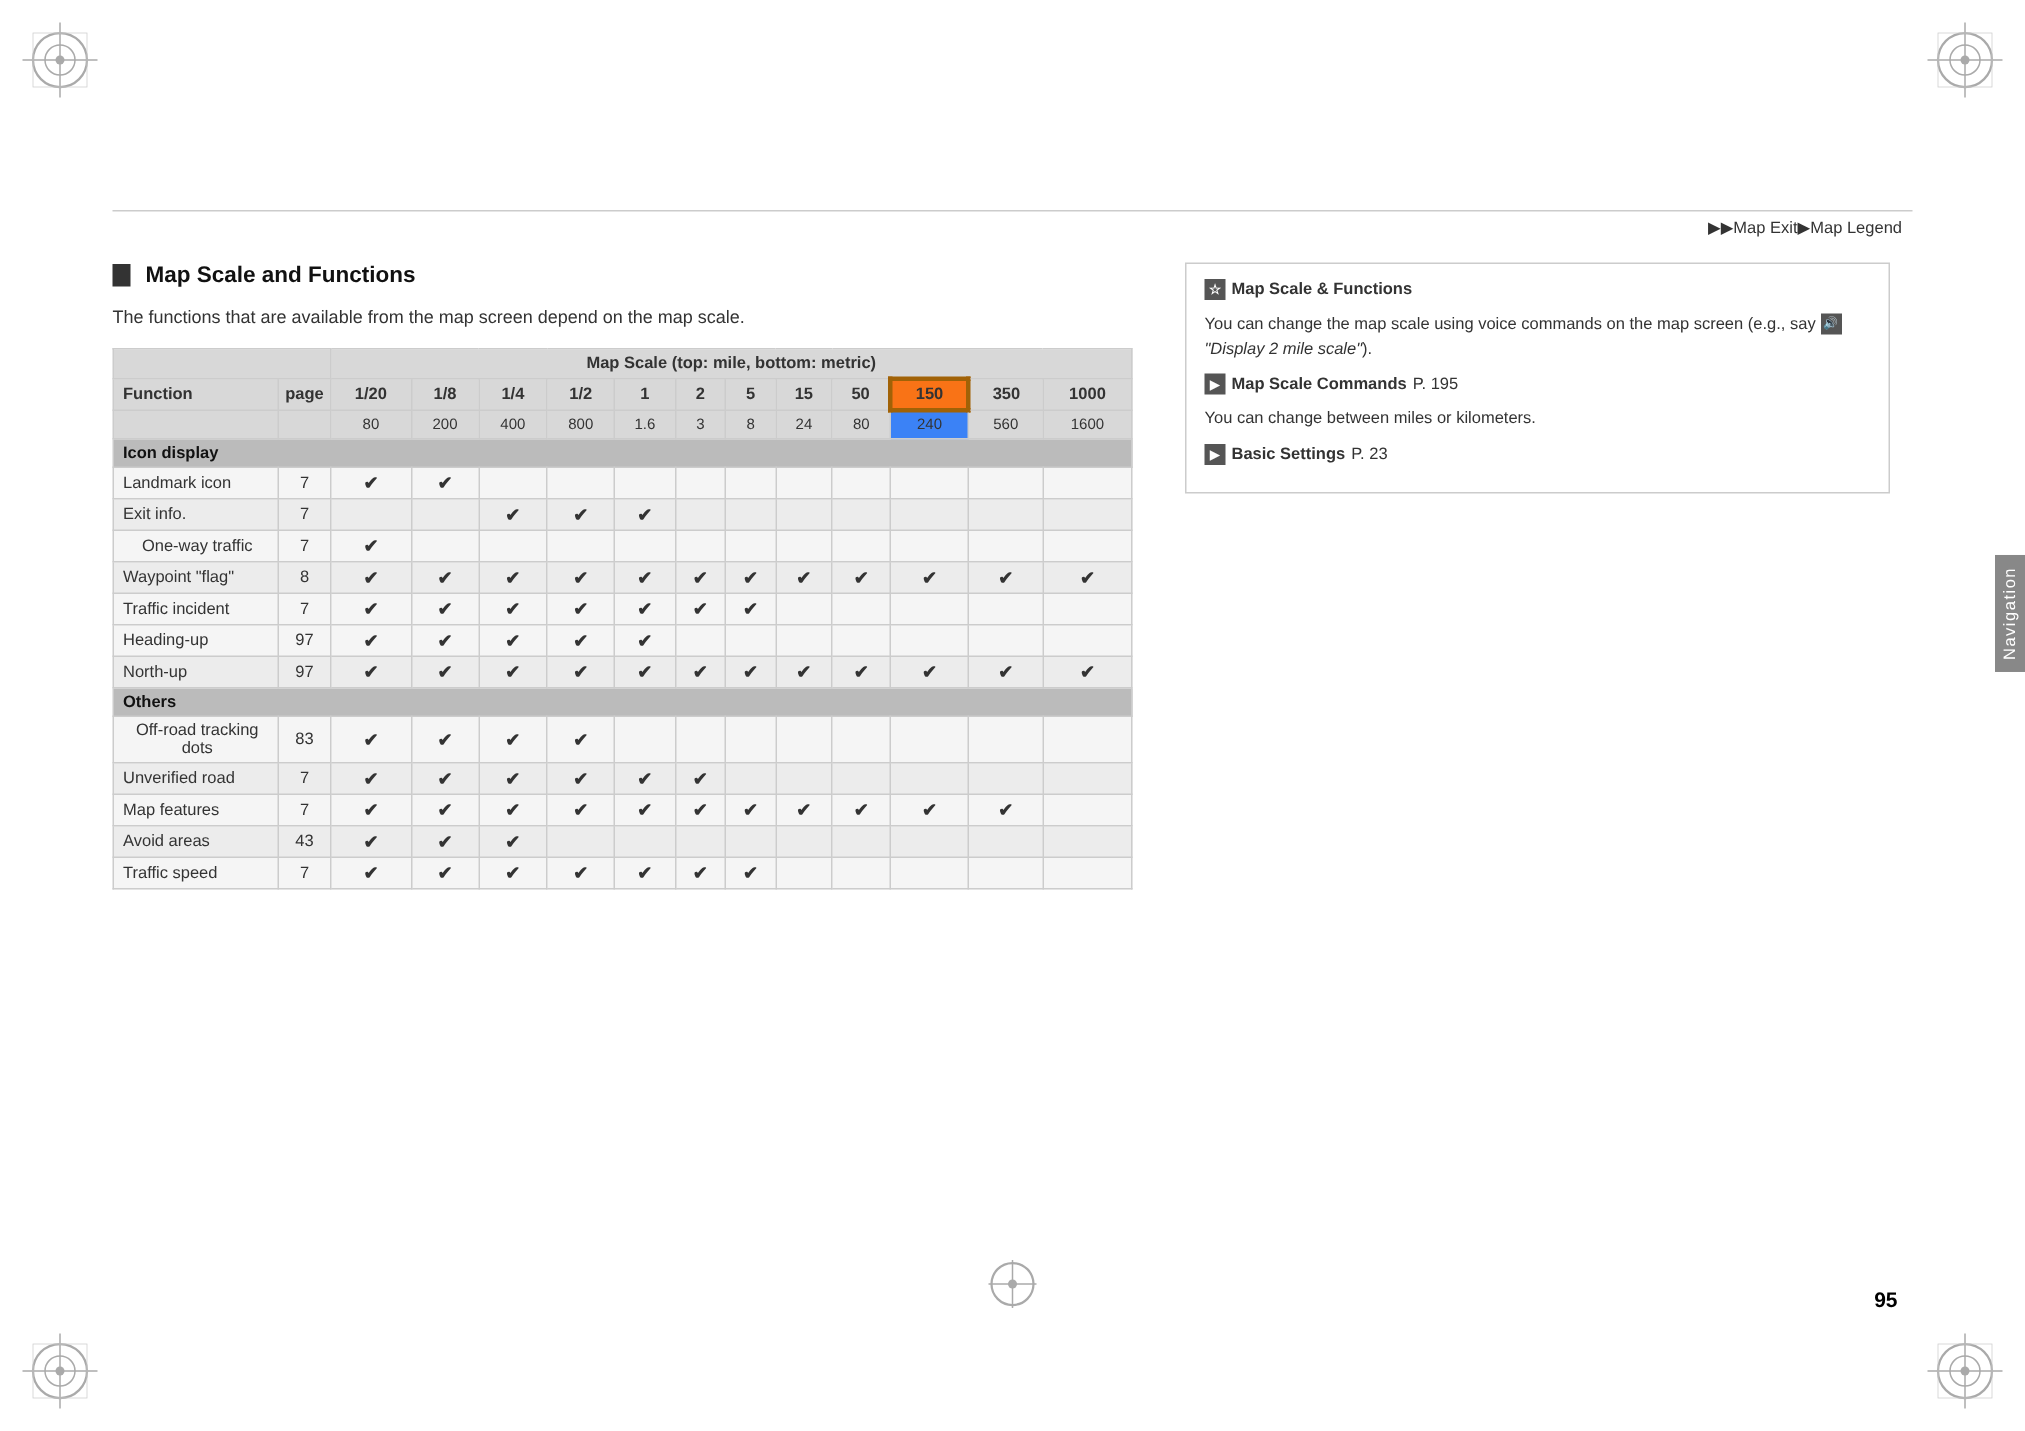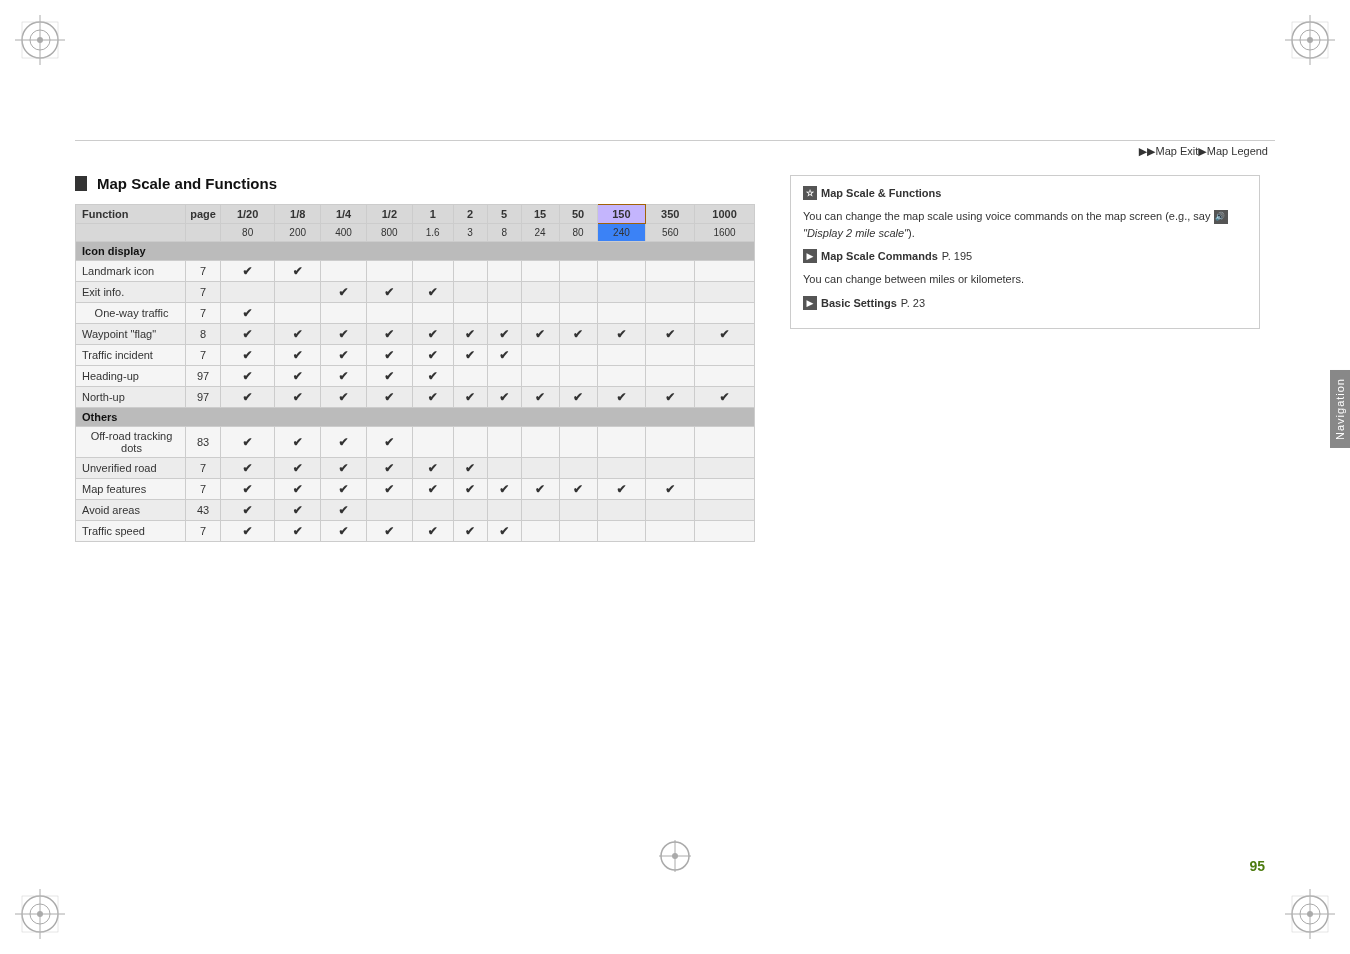--- a/index.html
+++ b/index.html
@@ -56,21 +56,21 @@
       letter-spacing: 1px;
     }
 
     
     .page-number {
       position: absolute;
       bottom: 80px;
       right: 85px;
       font-size: 14px;
       font-weight: bold;
-      color: #4d7c0f;
+      color: #000000;
     }
 
     
     .main-content {
       position: absolute;
       top: 175px;
       left: 75px;
       width: 680px;
     }
 
@@ -286,36 +286,41 @@
     <span>Navigation</span>
   </div>
 
   <div class="main-content">
 
     <div class="section-title">
       <span style="display:inline-block;width:12px;height:15px;background:#333;margin-right:4px;"></span>
       <span>Map Scale and Functions</span>
     </div>
 
+    <div class="section-desc">The functions that are available from the map screen depend on the map scale.</div>
 
     <table class="map-table">
       <thead>
+        <tr class="header-row">
+          <th colspan="2" style="background:#d8d8d8;border:1px solid #ccc;"></th>
+          <th colspan="12" style="background:#d8d8d8;border:1px solid #ccc;">Map Scale (top: mile, bottom: metric)</th>
+        </tr>
         <tr>
           <th class="func-col" style="background:#d8d8d8;border:1px solid #ccc;">Function</th>
           <th class="page-col" style="background:#d8d8d8;border:1px solid #ccc;">page</th>
           <th style="background:#d8d8d8;border:1px solid #ccc;">1/20</th>
           <th style="background:#d8d8d8;border:1px solid #ccc;">1/8</th>
           <th style="background:#d8d8d8;border:1px solid #ccc;">1/4</th>
           <th style="background:#d8d8d8;border:1px solid #ccc;">1/2</th>
           <th style="background:#d8d8d8;border:1px solid #ccc;">1</th>
           <th style="background:#d8d8d8;border:1px solid #ccc;">2</th>
           <th style="background:#d8d8d8;border:1px solid #ccc;">5</th>
           <th style="background:#d8d8d8;border:1px solid #ccc;">15</th>
           <th style="background:#d8d8d8;border:1px solid #ccc;">50</th>
-          <th style="background:#c4b5fd;border:1px solid #a16207;">150</th>
+          <th style="background:#f97316;border:3px solid #a16207;">150</th>
           <th style="background:#d8d8d8;border:1px solid #ccc;">350</th>
           <th style="background:#d8d8d8;border:1px solid #ccc;">1000</th>
         </tr>
         <tr class="sub-header">
           <th class="func-col" style="background:#d8d8d8;border:1px solid #ccc;"></th>
           <th class="page-col" style="background:#d8d8d8;border:1px solid #ccc;"></th>
           <th style="background:#d8d8d8;border:1px solid #ccc;">80</th>
           <th style="background:#d8d8d8;border:1px solid #ccc;">200</th>
           <th style="background:#d8d8d8;border:1px solid #ccc;">400</th>
           <th style="background:#d8d8d8;border:1px solid #ccc;">800</th>

